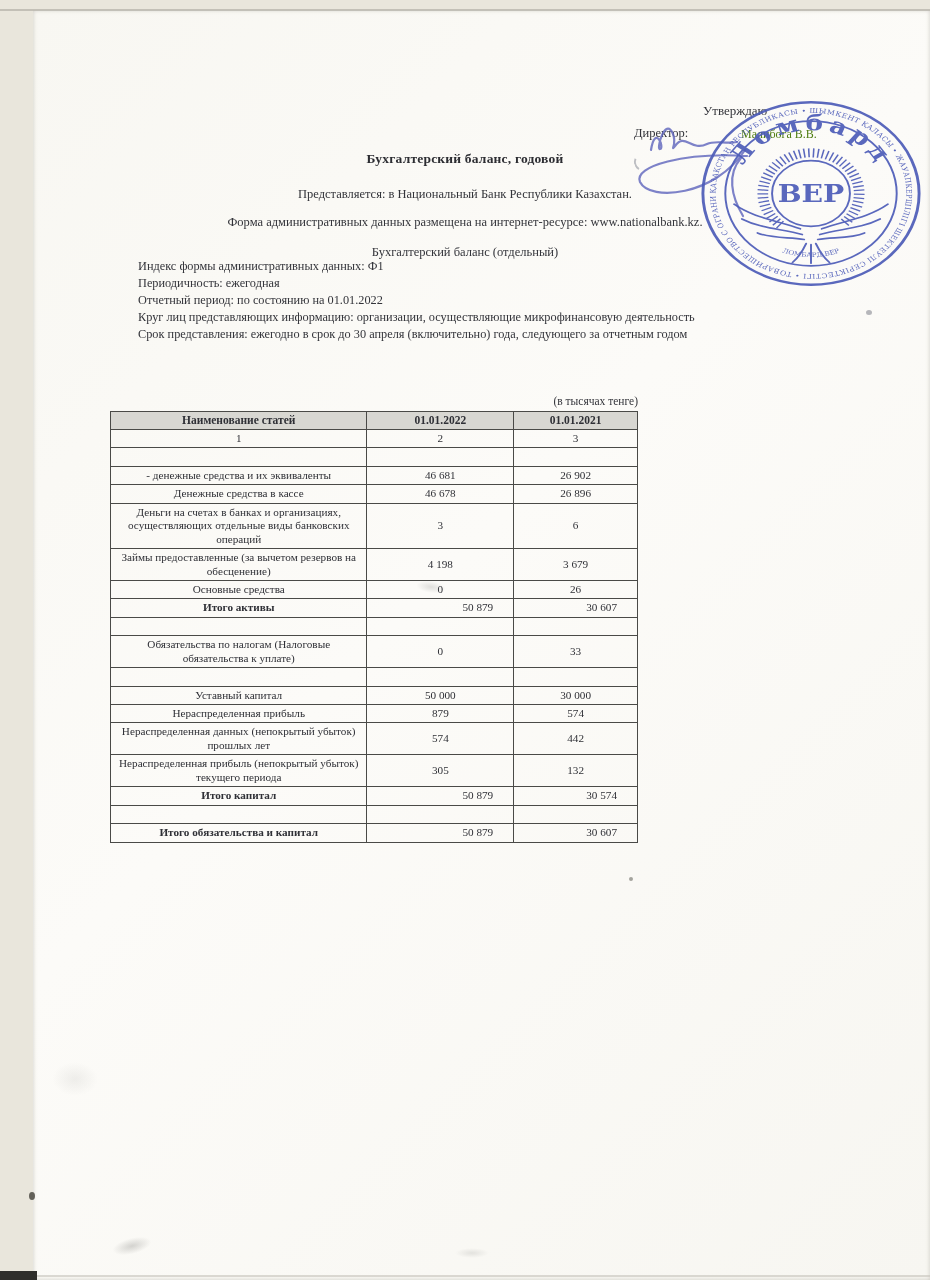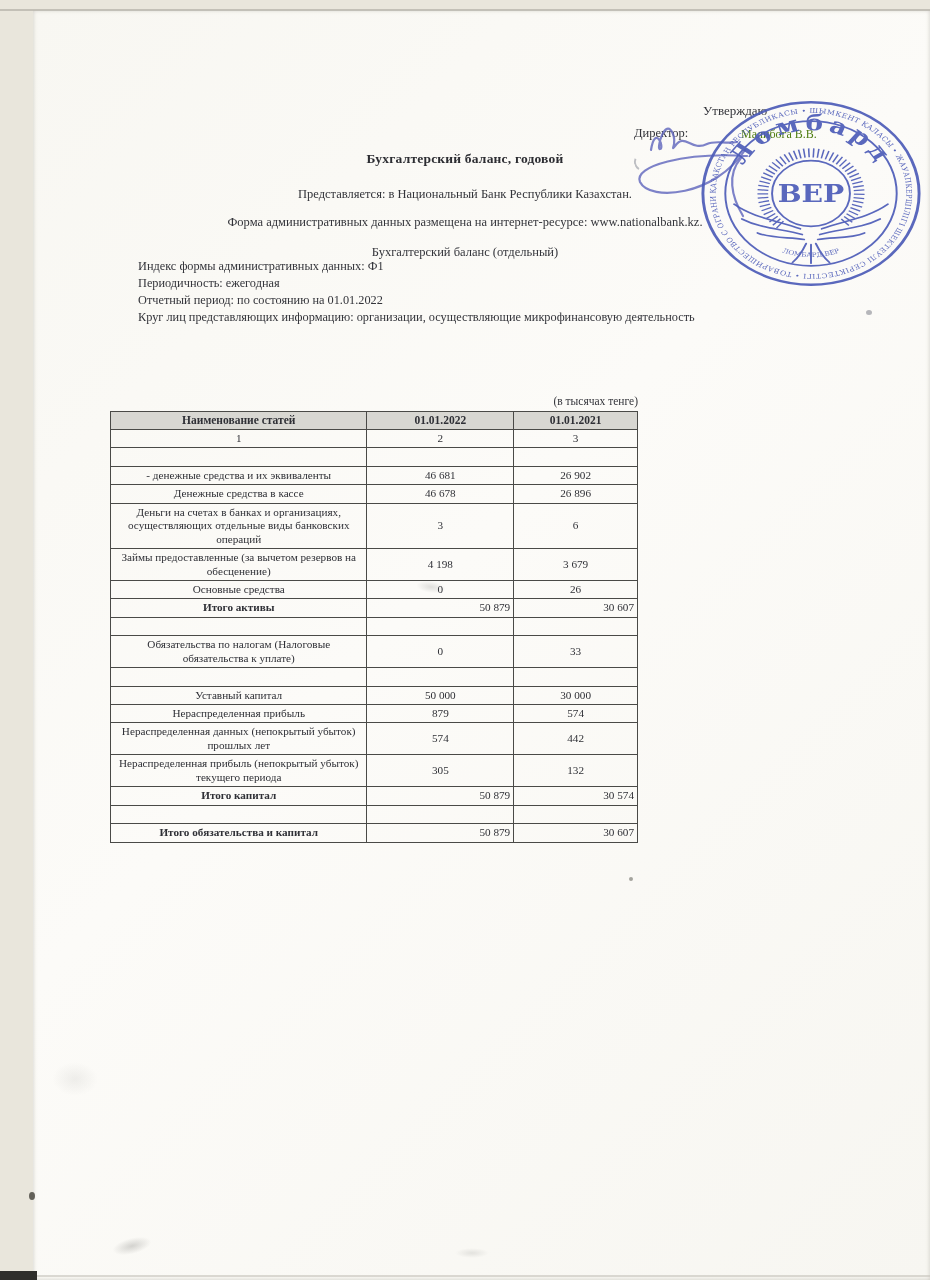--- a/index.html
+++ b/index.html
@@ -63,21 +63,21 @@
   table.balance{border:1.5px solid #3c3c39;}
   table.balance thead th{
     background:var(--thead-bg);font-weight:bold;text-align:center;
     font-size:11.5px;height:18px;padding:1px 4px;
   }
   td.col-name{text-align:center;}
   td.col-v2022,td.col-v2021{text-align:center;}
   tr.row-colnum td{text-align:center;height:16px;}
   tr.row-empty td{height:15px;}
   tr.row-total td.col-name{font-weight:bold;}
-  tr.row-total td.col-v2022,tr.row-total td.col-v2021{text-align:right;padding-right:3px;}
+  tr.row-total td.col-v2022,tr.row-total td.col-v2021{text-align:right;padding-right:20px;}
 
   .mark-c{
     position:absolute;left:634px;top:154px;width:15px;height:17px;
     border:2px solid transparent;border-left-color:#8c8f9a;border-radius:50%;
     transform:rotate(-18deg);opacity:.55;
   }
   .speck{position:absolute;border-radius:50%;}
   .speck1{left:29px;top:1192px;width:6px;height:8px;background:#54524a;opacity:.9;}
   .speck2{left:866px;top:310px;width:6px;height:5px;background:#7b7d88;opacity:.55;}
   .speck3{left:629px;top:877px;width:4px;height:4px;background:#6b6a64;opacity:.6;}
@@ -108,20 +108,21 @@
 <div class="centered doc-title">Бухгалтерский баланс, годовой</div>
 <div class="centered doc-sub1">Представляется: в Национальный Банк Республики Казахстан.</div>
 <div class="centered doc-sub2">Форма административных данных размещена на интернет-ресурсе: www.nationalbank.kz.</div>
 <div class="centered doc-sub3">Бухгалтерский баланс (отдельный)</div>
 
 <div class="meta">
   <div>Индекс формы административных данных: Ф1</div>
   <div>Периодичность: ежегодная</div>
   <div>Отчетный период: по состоянию на 01.01.2022</div>
   <div>Круг лиц представляющих информацию: организации, осуществляющие микрофинансовую деятельность</div>
+  <div>Срок представления: ежегодно в срок до 30 апреля (включительно) года, следующего за отчетным годом</div>
 </div>
 
 <div class="units-note">(в тысячах тенге)</div>
 
 <table class="balance">
   <colgroup>
     <col style="width:257px">
       <col style="width:147px">
       <col style="width:124px">
   </colgroup>

